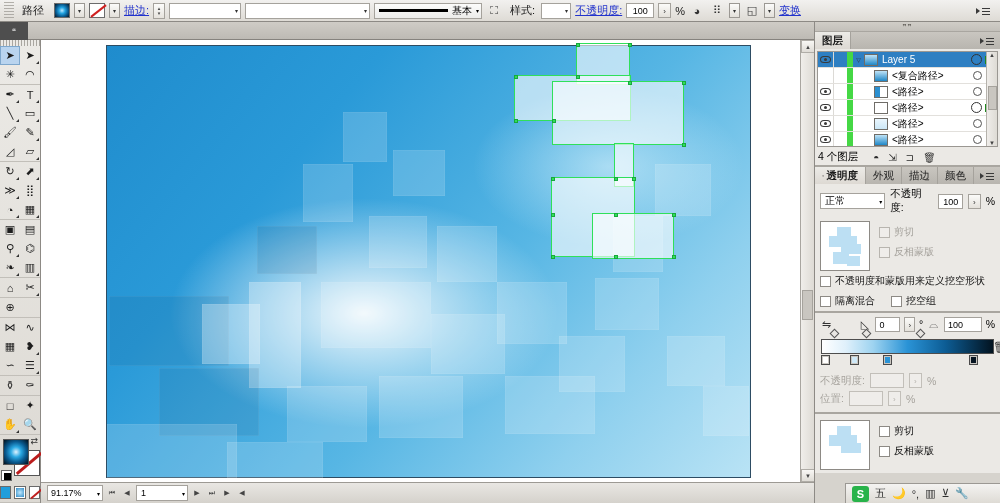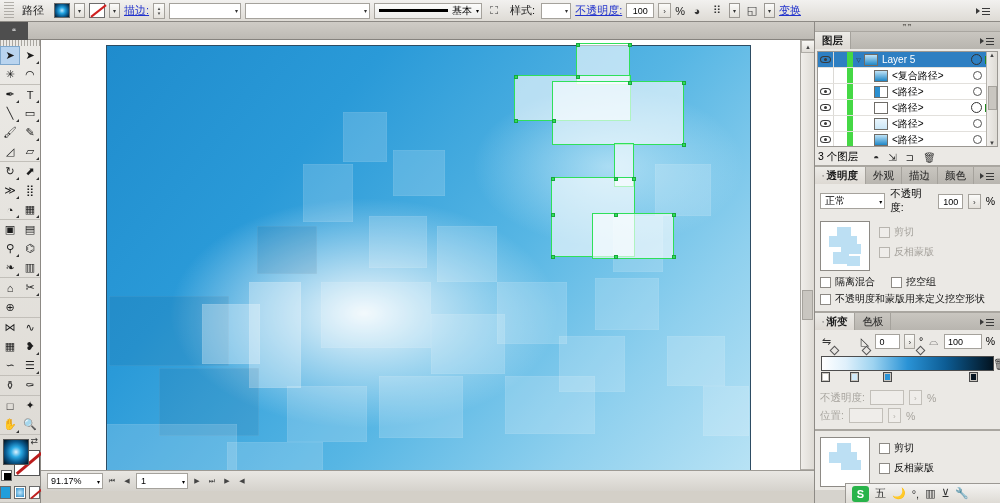--- a/index.html
+++ b/index.html
@@ -105,21 +105,21 @@
   .selpath { position:absolute; background:rgba(255,255,255,.62); outline:1px solid #2fe05a; }
   .anchor { position:absolute; width:4px; height:4px; background:#2fe05a; border:1px solid #18a83c; }
   .vscroll { position:absolute; right:0; top:0; width:14px; height:442px;
     background:linear-gradient(to right,#f0eeea,#dedbd5); border-left:1px solid #a9a6a0; }
   .vs-arrow { width:14px; height:13px; display:flex; align-items:center; justify-content:center;
     font-size:6px; color:#444; background:linear-gradient(#f8f7f4,#dfdcd6); border:1px solid #b0ada7; }
   .vs-thumb { position:absolute; left:1px; top:250px; width:11px; height:30px; background:#c9c6c0;
     border:1px solid #a6a39d; }
 
   
-  .statusbar { position:absolute; left:41px; bottom:12px; width:773px; height:21px;
+  .statusbar { position:absolute; left:41px; bottom:0; width:773px; height:21px;
     background:linear-gradient(#e9e7e3,#d5d2cc); border-top:1px solid #9d9a94;
     display:flex; align-items:center; gap:3px; padding-left:6px; font-size:10px; }
   .zoomcombo { width:56px; height:16px; border:1px solid #a5a29c; background:#fff;
     display:flex; align-items:center; justify-content:space-between; padding:0 2px 0 3px; font-size:9px;}
   .navbtn { width:12px; height:14px; display:flex; align-items:center; justify-content:center;
     font-size:7px; color:#444; }
   .pagecombo { width:52px; height:16px; border:1px solid #a5a29c; background:#fff;
     display:flex; align-items:center; justify-content:space-between; padding:0 2px 0 4px; font-size:9px;}
   .undotext { flex:1; text-align:center; font-size:10.5px; color:#111; padding-right:40px; }
 
@@ -509,21 +509,21 @@
             <span class="targ"></span>
             <span style="width:12px"></span>
           </div>
           <div style="position: absolute; right: 0px; top: 0px; width: 11px; height: 100%; background: linear-gradient(to right, rgb(239, 237, 234), rgb(222, 219, 213)); border-left: 1px solid rgb(181, 178, 172);">
             <div style="font-size:6px;text-align:center;color:#444">▲</div>
             <div style="position:absolute;left:1px;top:34px;width:9px;height:24px;background:#c9c6c0;border:1px solid #a6a39d"></div>
             <div style="position:absolute;bottom:0;width:100%;font-size:6px;text-align:center;color:#444">▼</div>
           </div>
         </div>
       <div class="lyrfoot">
-        <span class="cnt">3 个图层</span>
+        <span class="cnt">4 个图层</span>
         <span class="lf-ic">◓</span>
         <span class="lf-ic">⇲</span>
         <span class="lf-ic">⊐</span>
         <span class="lf-ic">🗑</span>
       </div>
     </div>
 
     <div class="pnl">
       <div class="pnl-tabs" id="tp-tabs">
         <div class="pnl-tab act">
@@ -567,53 +567,39 @@
           <div class="ck dis">
             <span class="bx"></span>
             <span>剪切</span>
           </div>
           <div class="ck dis">
             <span class="bx"></span>
             <span>反相蒙版</span>
           </div>
         </div>
       </div>
+      <div class="row" style="padding-top:0;padding-bottom:5px;">
+        <div class="ck">
+          <span class="bx"></span>
+          <span>不透明度和蒙版用来定义挖空形状</span>
+        </div>
+      </div>
       <div class="row" style="gap:16px;padding-top:1px;">
         <div class="ck">
           <span class="bx"></span>
           <span>隔离混合</span>
         </div>
         <div class="ck">
           <span class="bx"></span>
           <span>挖空组</span>
         </div>
       </div>
-      <div class="row" style="padding-top:0;padding-bottom:5px;">
-        <div class="ck">
-          <span class="bx"></span>
-          <span>不透明度和蒙版用来定义挖空形状</span>
-        </div>
-      </div>
     </div>
 
     <div class="pnl">
-      <div class="pnl-tabs" id="gd-tabs">
-        <div class="pnl-tab act">
-            <span class="dot">◦</span>
-            <span>渐变</span>
-          </div>
-          <div class="pnl-tab">
-            <span>色板</span>
-          </div>
-          <div class="pnl-menu panel-menu-ic">
-            <i></i>
-            <i></i>
-            <i></i>
-          </div>
-      </div>
       <div class="row" style="gap:4px;">
         <span class="icon-btn">⇋</span>
         <span style="flex:0 0 18px"></span>
         <span class="icon-btn">◺</span>
         <div class="numbox">0</div>
         <div class="arrbox">›</div>
         <span>°</span>
         <span class="icon-btn">⌓</span>
         <div class="numbox w">100</div>
         <span>%</span>

